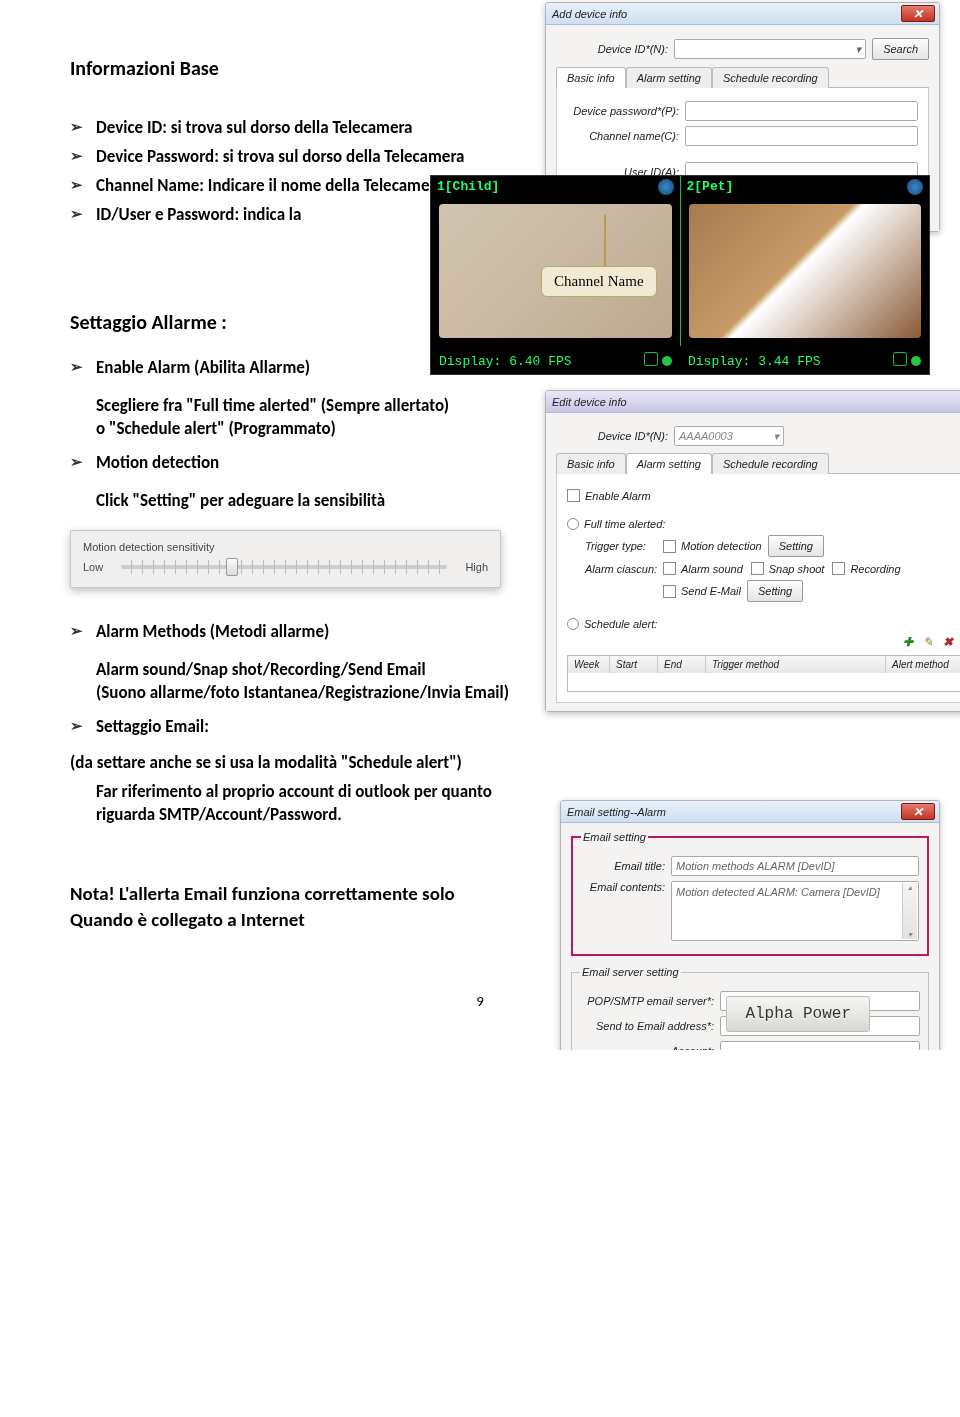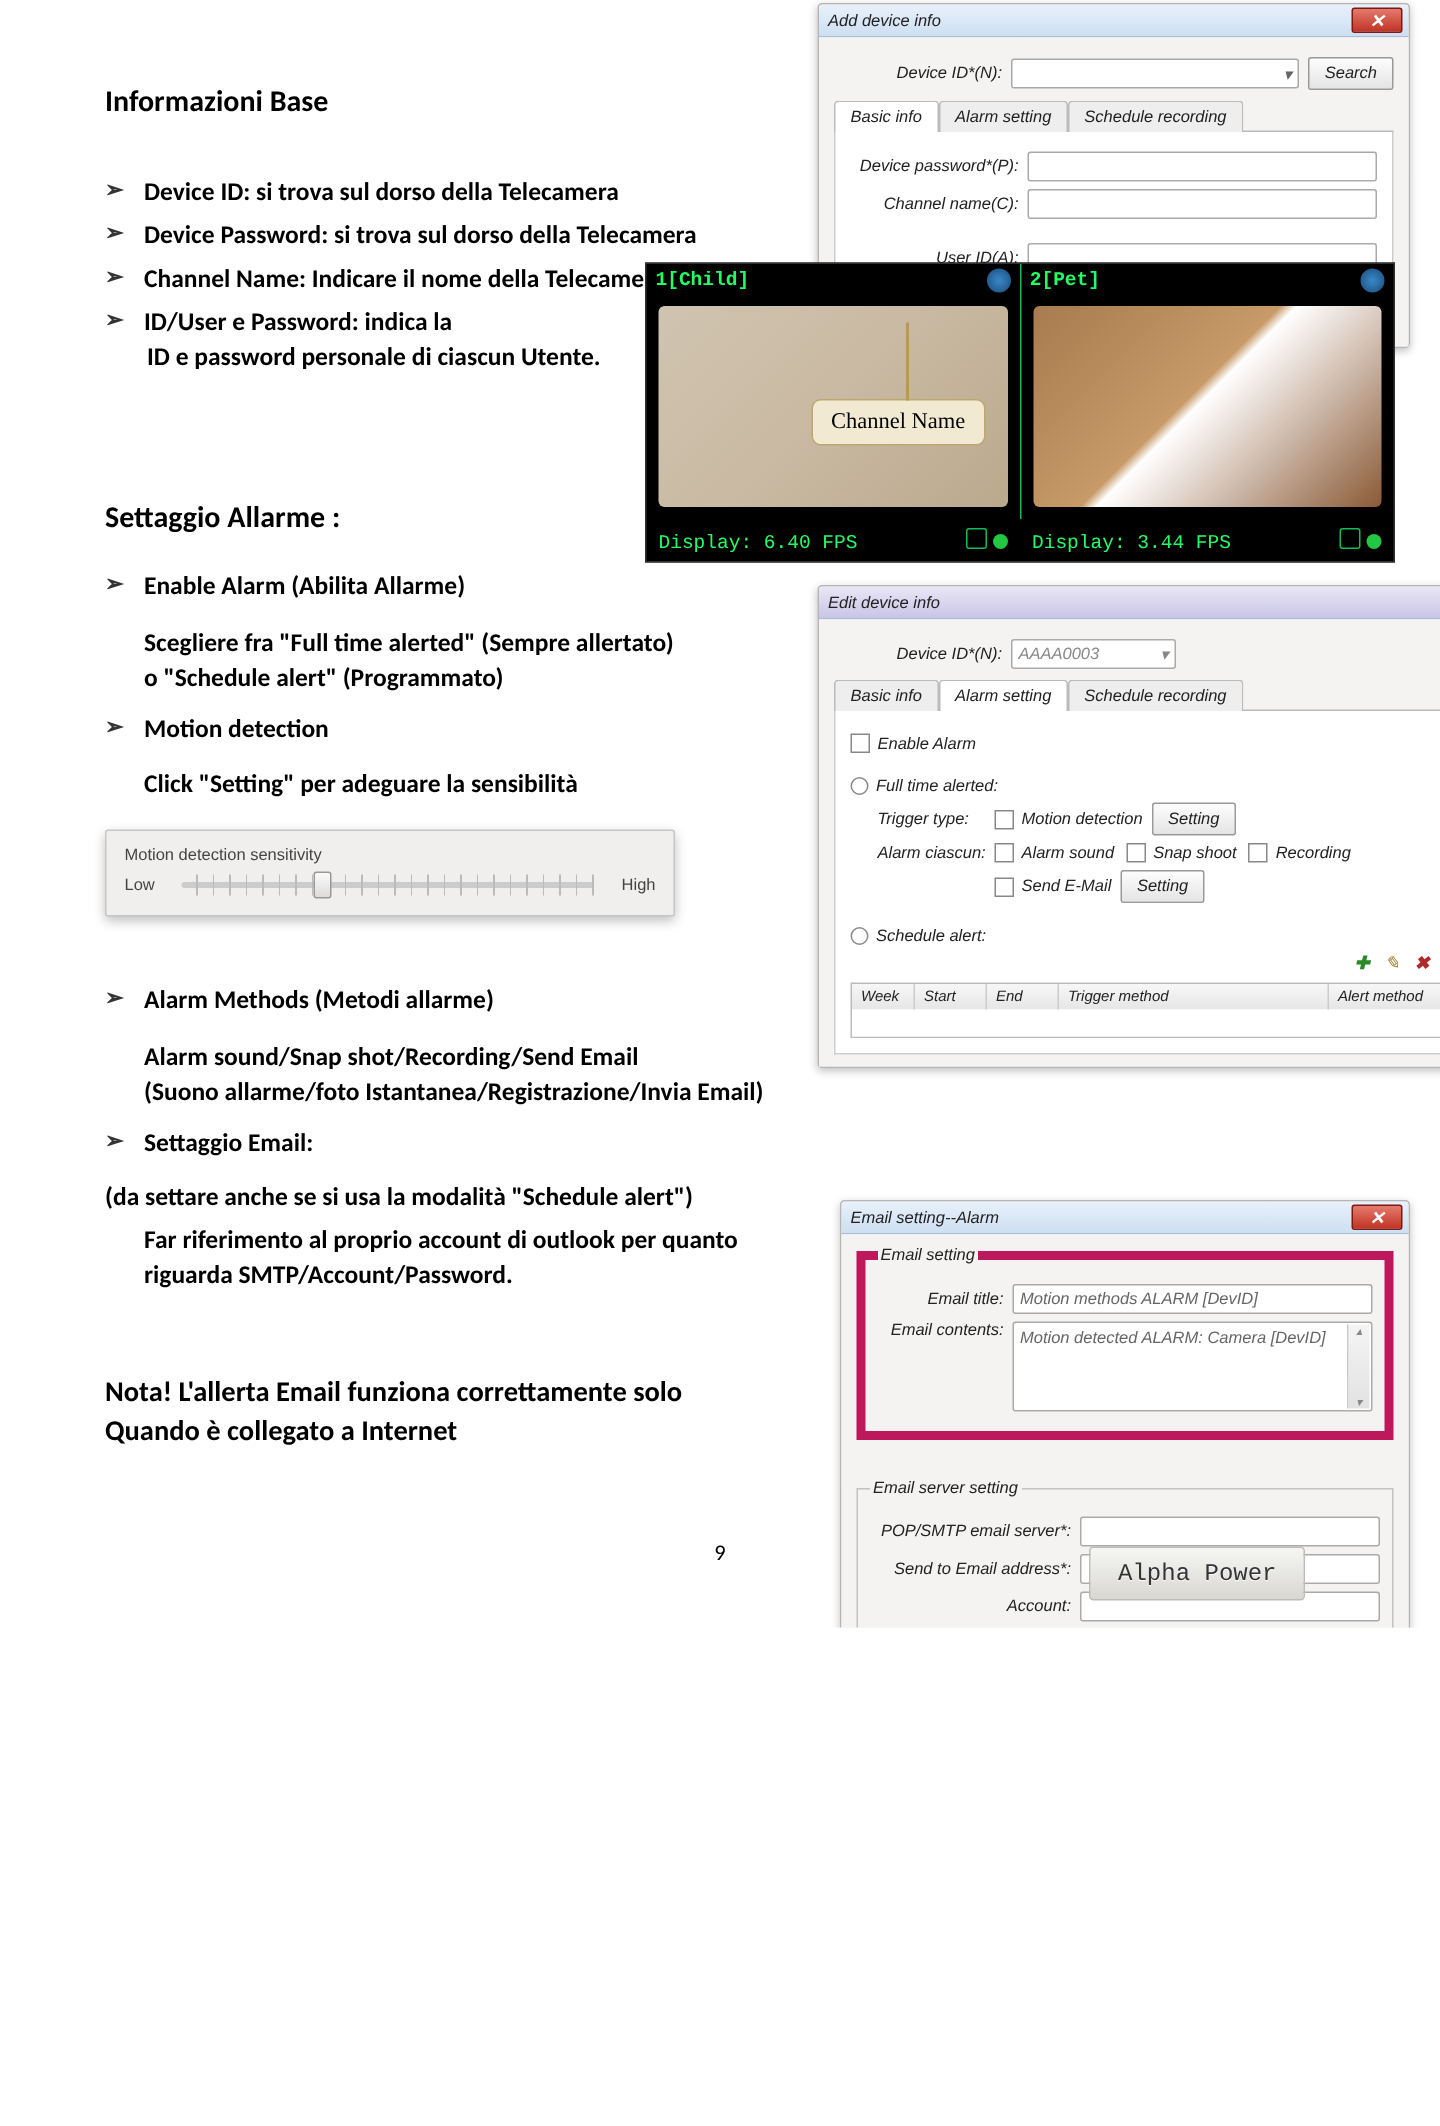--- a/index.html
+++ b/index.html
@@ -116,22 +116,22 @@
     content:""; position:absolute; left:62px; top:-52px; width:2px; height:52px;
     background:#b8995b;
   }
   .monitor .footer { display:flex; height:30px; align-items:center;justify-content:space-between;}
   .monitor .footer div{ flex:1; padding:0 8px; display:flex; align-items:center; justify-content:space-between;}
   .monitor .camicon{ width:14px;height:14px;border:1px solid #1b5;border-radius:2px;display:inline-block;margin-left:6px;}
   .monitor .dot{ width:10px;height:10px;border-radius:50%;background:#22c844;display:inline-block;margin-left:4px;}
 
   
   .sens {
-    margin: 10px 0 12px 0px;
-    width: 380px;
+    margin: 10px 0 0 0px;
+    width: 431px;
     border:1px solid #c6c6c6; border-radius:2px;
     background:#f0efee;
     box-shadow: 0 3px 8px rgba(0,0,0,.25);
     padding: 10px 12px 14px 12px;
     font-family: Tahoma, Arial, sans-serif; font-size:11px; color:#444;
   }
   .sens .slider { display:flex; align-items:center; gap:18px; margin-top:8px;}
   .sens .track { flex:1; height:4px; background:#ccc; position:relative; border-radius:2px;}
   .sens .track::before{
     content:""; position:absolute; left:0; right:0; top:-5px; bottom:-5px;
@@ -197,21 +197,20 @@
 </div>
 
 <h2>Informazioni Base</h2>
 <div style="height:18px;"></div>
 <ul class="bullet-list">
   <li>Device ID: si trova sul dorso della Telecamera</li>
   <li>Device Password: si trova sul dorso della Telecamera</li>
   <li>Channel Name: Indicare il nome della Telecamera.</li>
   <li>
     <span>ID/User e Password: indica la</span><br>
-    <span style="padding-left:2px;">ID e password personale di ciascun Utente.</span>
   </li>
 </ul>
 
 <div class="monitor">
   <div class="cams">
     <div class="cam">
       <div class="camlabel">1[Child]</div>
       <div class="globe"></div>
       <div class="baby"></div>
     </div>
@@ -349,21 +348,21 @@
   <span>Far riferimento al proprio account di outlook per quanto</span><br>
   <span>riguarda SMTP/Account/Password.</span>
 </div>
 
 <div class="panel" style="left:560px; top:800px; width:380px;">
   <div class="titlebar">
     <span>Email setting--Alarm</span>
     <span class="winclose">✕</span>
   </div>
   <div class="panel-inner">
-    <fieldset style="border:6px solid #be185d; padding:8px; margin:0 0 26px 0;">
+    <fieldset style="border:2px solid #be185d; padding:8px; margin:0 0 10px 0;">
       <legend style="font-size:11px;">Email setting</legend>
       <div class="row">
           <span class="lbl" style="width:90px;">Email title:</span>
         <div class="field">
             <span>Motion methods ALARM [DevID]</span>
           </div>
       </div>
       <div class="row" style="align-items:flex-start;">
           <span class="lbl" style="width:90px;">Email contents:</span>
         <div class="field" style="height:60px; align-items:flex-start; padding-top:4px; position:relative;">

